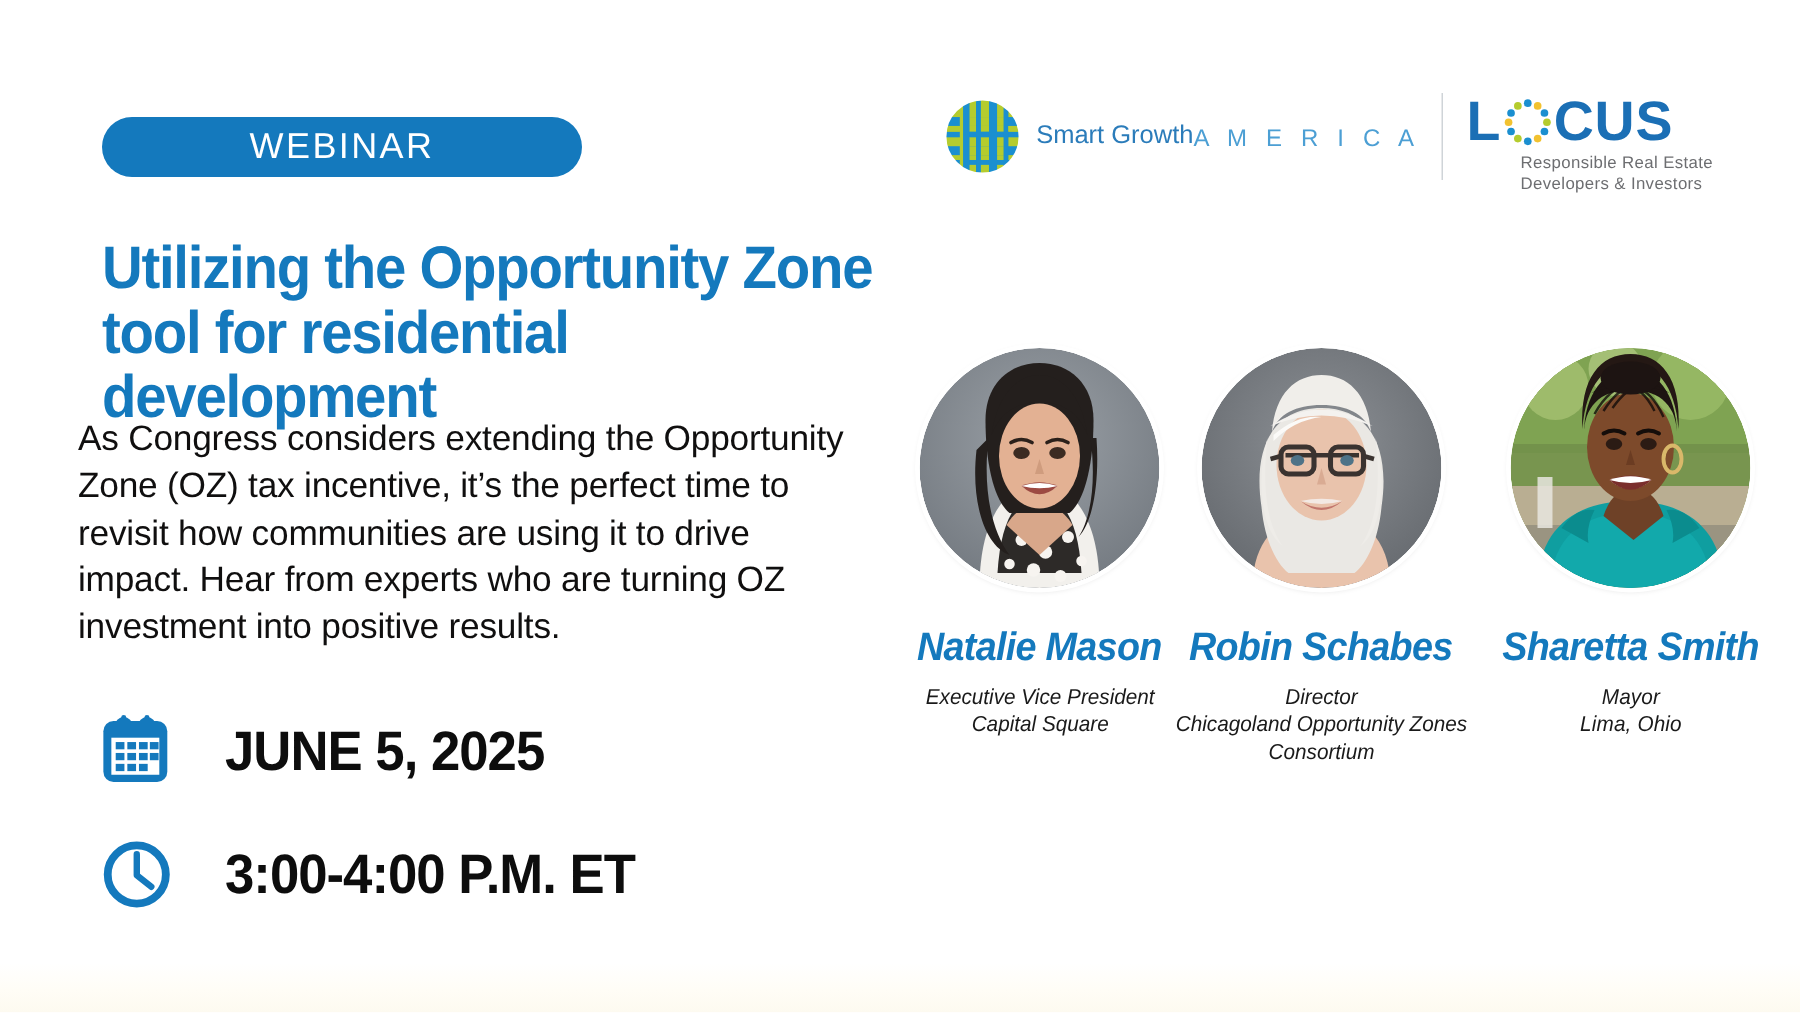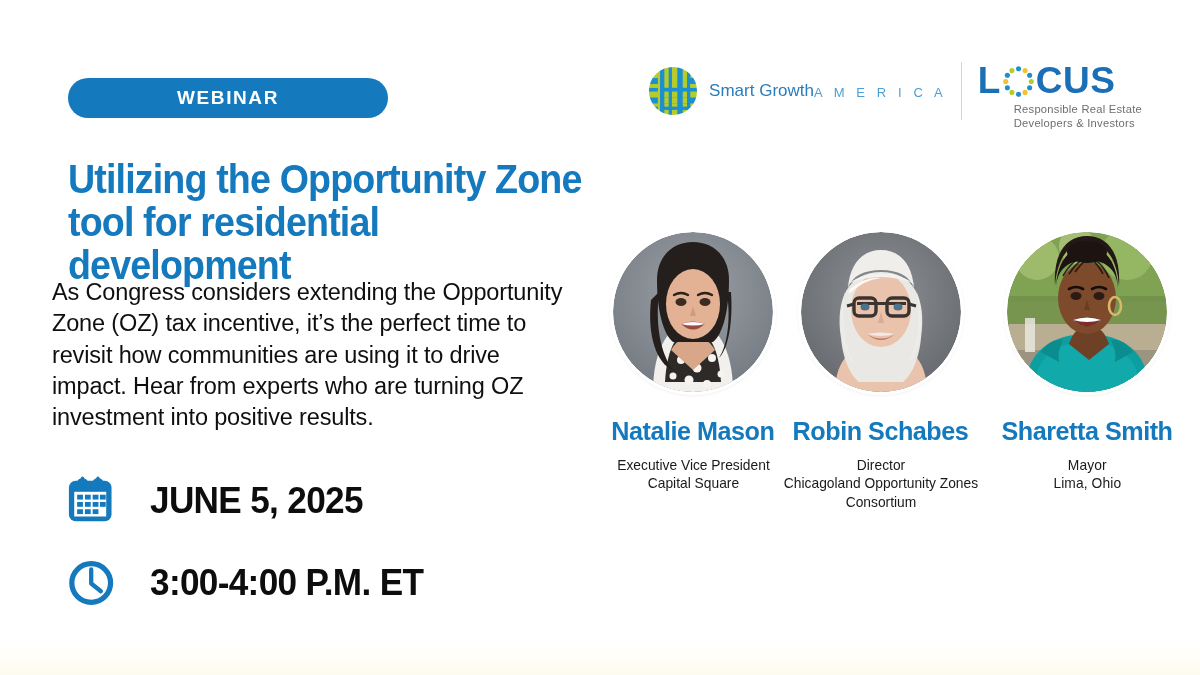--- a/index.html
+++ b/index.html
@@ -38,23 +38,23 @@
     width: 320px;
     height: 40px;
     background: #1479bd;
     border-radius: 20px;
     display: flex;
     align-items: center;
     justify-content: center;
   }
   .badge-label {
     color: #ffffff;
-    font-size: 19px;
+    font-size: 24px;
     letter-spacing: 1.6px;
-    font-weight: 700;
+    font-weight: 400;
     font-family: "Liberation Sans", sans-serif;
   }
 
   
   .title {
     position: absolute;
     left: 68px;
     top: 158px;
     width: 570px;
     color: #1479bd;
@@ -129,21 +129,21 @@
     justify-content: center;
   }
   .sga-line1 {
     color: #2b7cba;
     font-size: 17px;
     line-height: 1.05;
     font-family: "Liberation Sans", sans-serif;
   }
   .sga-line2 {
     color: #4c9fd4;
-    font-size: 13px;
+    font-size: 16px;
     letter-spacing: 4.1px;
     margin-top: 3px;
     font-family: "Liberation Sans", sans-serif;
   }
   .locus-logo {
     margin-left: 16px;
     display: flex;
     flex-direction: column;
     align-items: flex-start;
   }
@@ -175,20 +175,21 @@
   }
 
   
   .speakers {
     position: absolute;
     left: 604px;
     top: 232px;
     width: 572px;
     display: flex;
     justify-content: space-between;
+    font-style: italic;
   }
   .speaker {
     width: 178px;
     display: flex;
     flex-direction: column;
     align-items: center;
   }
   .portrait-wrap {
     width: 160px;
     height: 160px;

